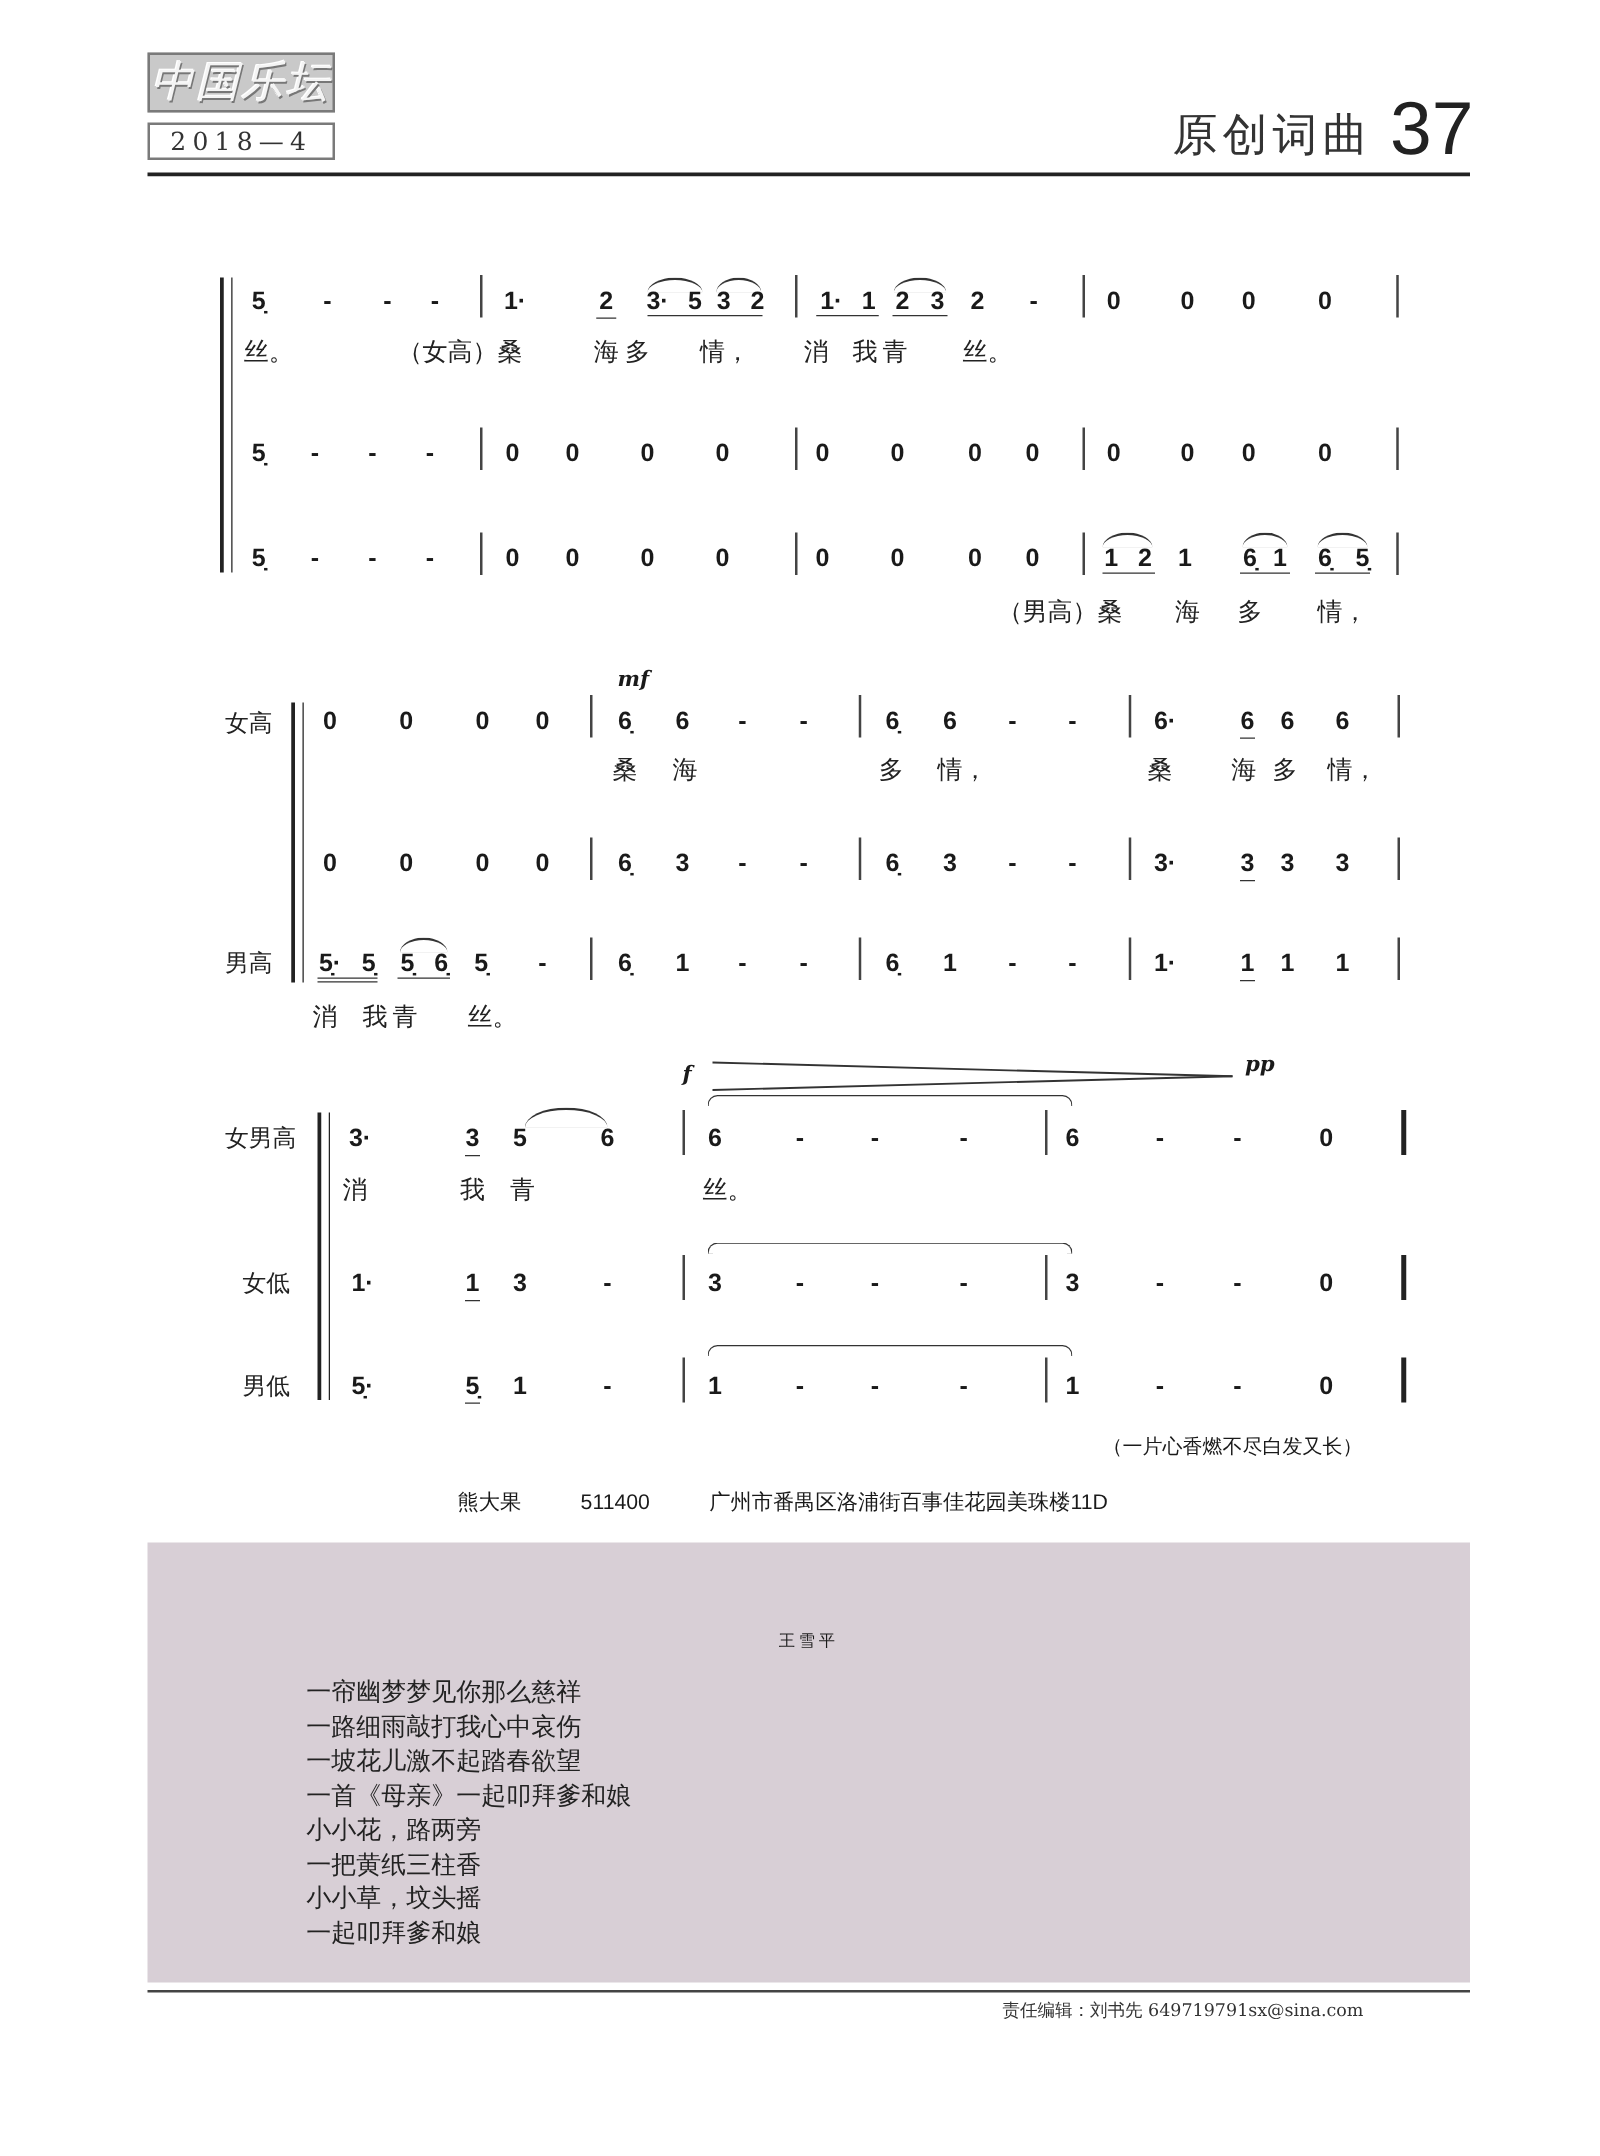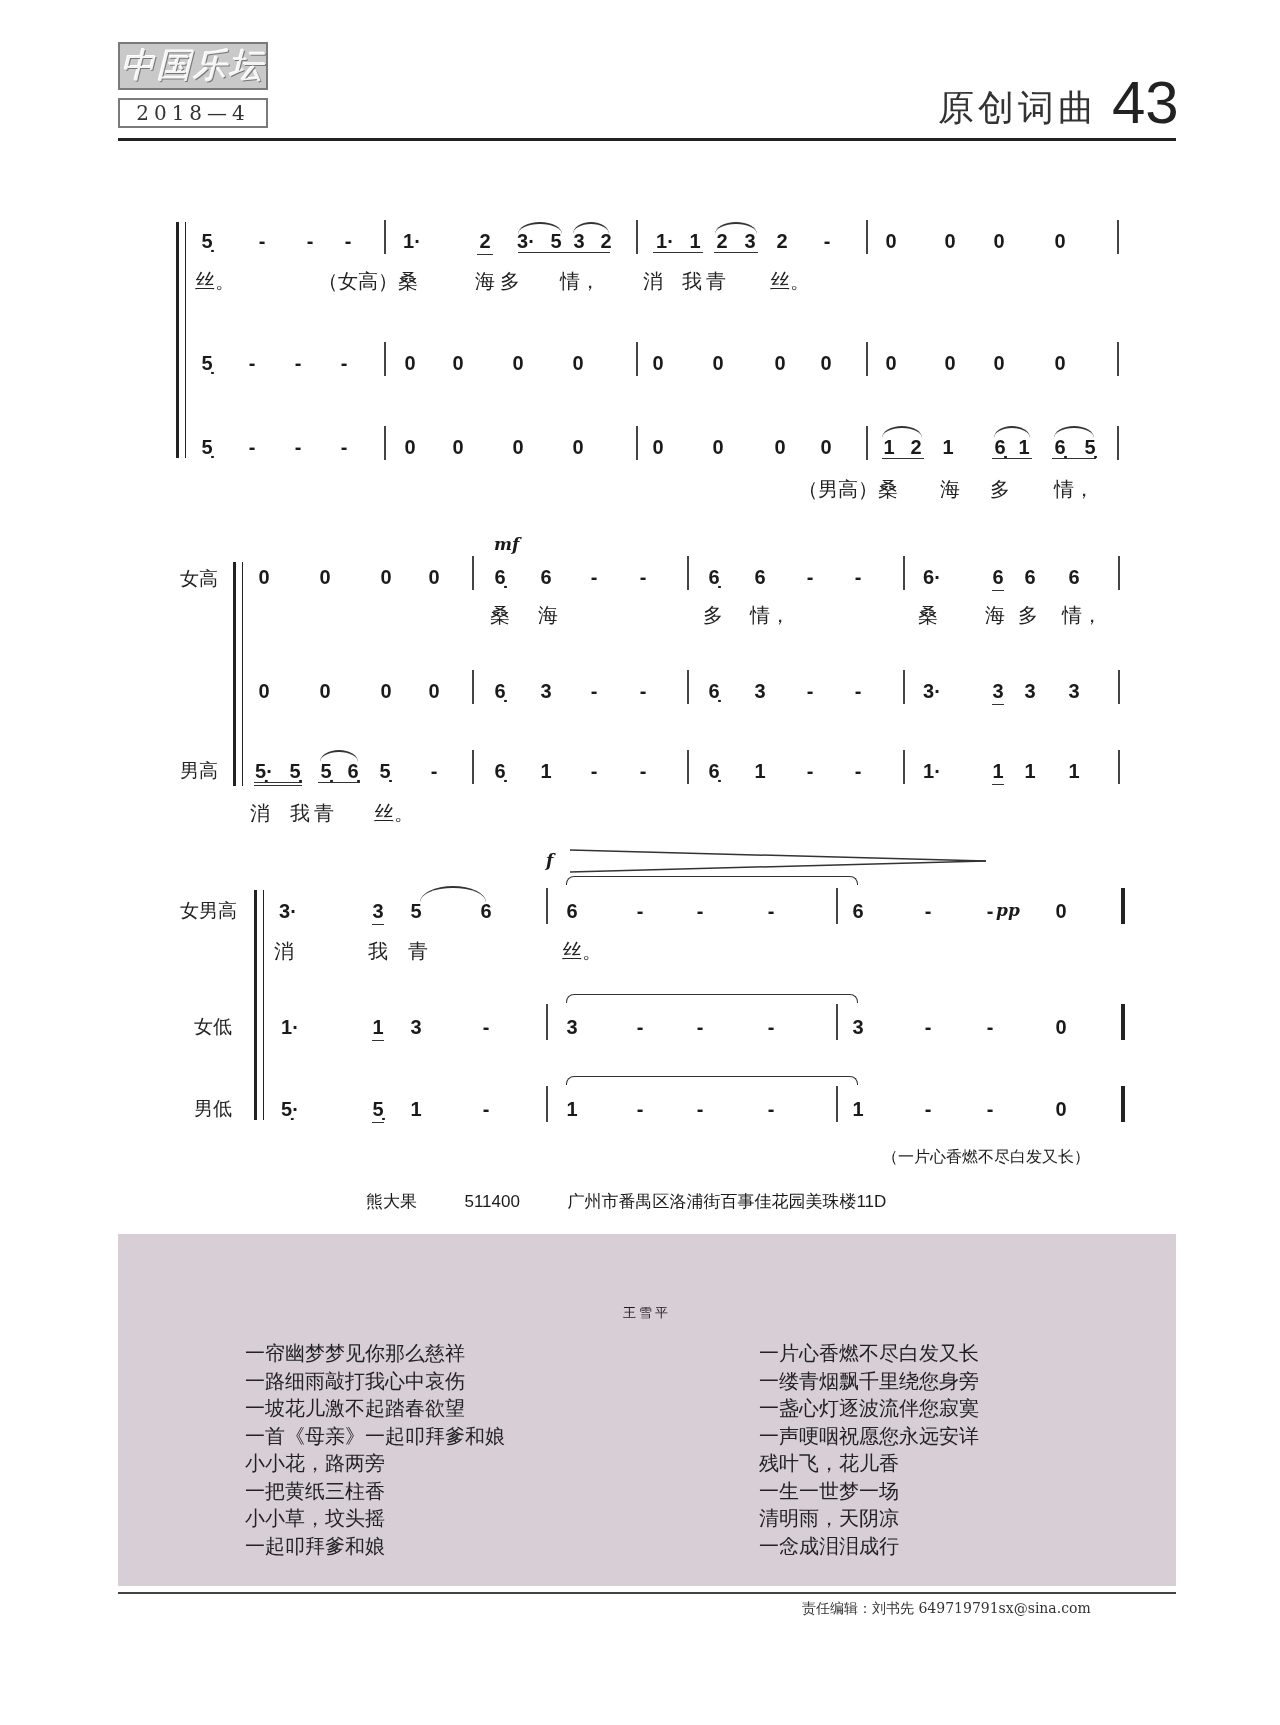--- a/index.html
+++ b/index.html
@@ -42,21 +42,21 @@
 
   .footer-rule { left: 118px; top: 1592px; width: 1058px; height: 2px; background: #444; }
   .footer { left: 802px; top: 1600px; font-family: "DejaVu Serif", serif; font-size: 14px; color: #333; }
 </style>
 </head>
 <body>
 
 <div class="abs masthead">中国乐坛</div>
 <div class="abs issue">2018—4</div>
 <div class="abs section-title">原创词曲</div>
-<div class="abs page-num">43</div>
+<div class="abs page-num">37</div>
 <div class="abs header-rule"></div>
 
 <div>
   <div class="brace" style="left:176px; top:222px; height:236px;"></div>
 
   <div>
     <span class="note" style="left:207px; top:230px;">5̣</span>
     <span class="note" style="left:262px; top:230px;">-</span>
     <span class="note" style="left:310px; top:230px;">-</span>
     <span class="note" style="left:348px; top:230px;">-</span>
@@ -259,21 +259,21 @@
   <div class="brace" style="left:254px; top:890px; height:230px;"></div>
   <span class="part-label" style="left:180px; top:898px;">女男高</span>
   <span class="part-label" style="left:194px; top:1014px;">女低</span>
   <span class="part-label" style="left:194px; top:1096px;">男低</span>
 
   <span class="dyn" style="left:546px; top:850px;">f</span>
   <svg class="abs" style="left:568px; top:848px;" width="420" height="26">
     <line x1="2" y1="2" x2="418" y2="13" stroke="#333" stroke-width="1.5"></line>
     <line x1="2" y1="24" x2="418" y2="13" stroke="#333" stroke-width="1.5"></line>
   </svg>
-  <span class="dyn" style="left:996px; top:900px;">pp</span>
+  <span class="dyn" style="left:996px; top:842px;">pp</span>
 
   <div>
     <span class="note" style="left:288px; top:900px;">3·</span>
     <span class="note" style="left:378px; top:900px;">3</span>
     <span class="note" style="left:416px; top:900px;">5</span>
     <span class="note" style="left:486px; top:900px;">6</span>
     <div class="slur" style="left:420px; top:886px; width:66px; height:14px;"></div>
     <div class="uline" style="left:372px; top:924px; width:12px;"></div>
     <div class="bar" style="left:546px; top:888px; height:36px;"></div>
     <div class="tie-bracket" style="left:566px; top:876px; width:290px;"></div>
@@ -349,26 +349,16 @@
   <div class="poem-col" style="left:127px;">
     <div>一帘幽梦梦见你那么慈祥</div>
     <div>一路细雨敲打我心中哀伤</div>
     <div>一坡花儿激不起踏春欲望</div>
     <div>一首《母亲》一起叩拜爹和娘</div>
     <div>小小花，路两旁</div>
     <div>一把黄纸三柱香</div>
     <div>小小草，坟头摇</div>
     <div>一起叩拜爹和娘</div>
   </div>
-  <div class="poem-col" style="left:641px;">
-    <div>一片心香燃不尽白发又长</div>
-    <div>一缕青烟飘千里绕您身旁</div>
-    <div>一盏心灯逐波流伴您寂寞</div>
-    <div>一声哽咽祝愿您永远安详</div>
-    <div>残叶飞，花儿香</div>
-    <div>一生一世梦一场</div>
-    <div>清明雨，天阴凉</div>
-    <div>一念成泪泪成行</div>
-  </div>
 </div>
 
 <div class="abs footer-rule"></div>
 <div class="abs footer">责任编辑：刘书先   649719791sx@sina.com</div>
 
 </body></html>

